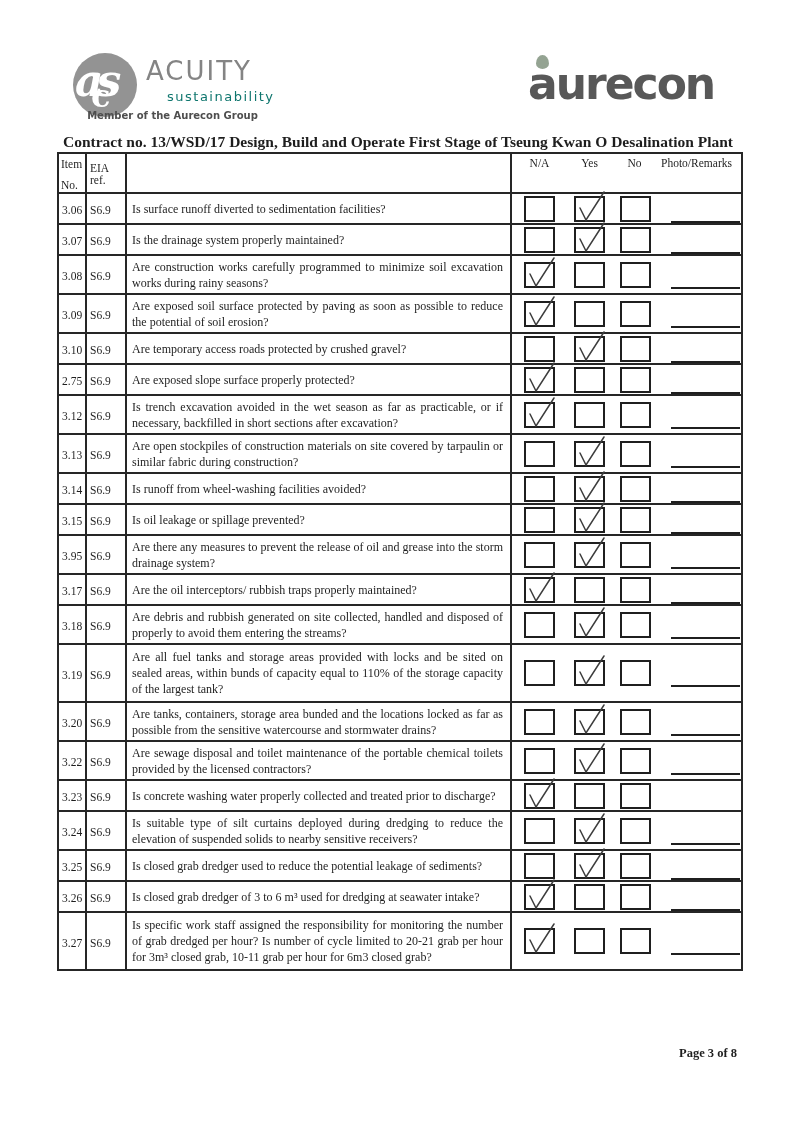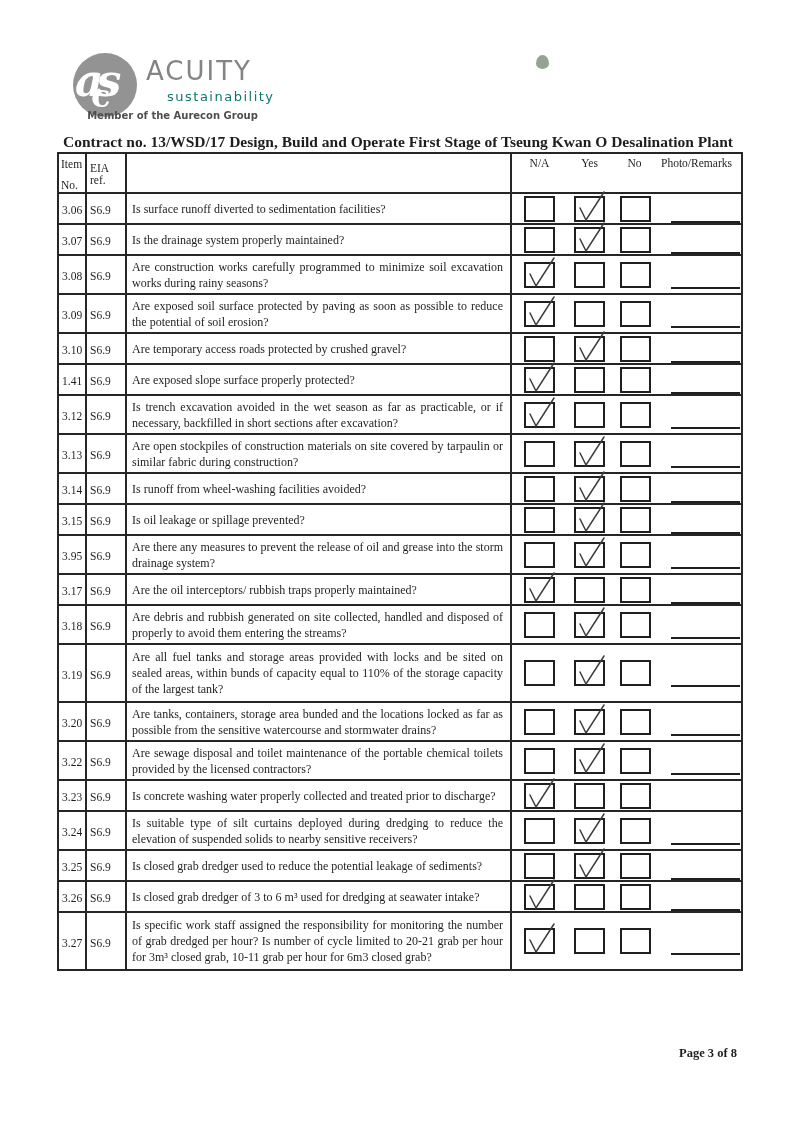--- a/index.html
+++ b/index.html
@@ -97,20 +97,21 @@
       <span class="ac-mono-top">as</span>
       <span class="ac-mono-bottom">c</span>
     </div>
     <div class="ac-name">ACUITY</div>
     <div class="ac-sub">sustainability</div>
     <div class="ac-member">Member of the Aurecon Group</div>
   </div>
 
   <div id="aurecon">
     <span class="au-dot"></span>
+    <span class="au-name">aurecon</span>
   </div>
 
   <div id="title">Contract no.  13/WSD/17 Design, Build and Operate First Stage of Tseung Kwan O Desalination Plant</div>
 
   <table id="tbl">
     <colgroup>
         <col class="c1">
         <col class="c2">
         <col class="c3">
         <col class="c4">
@@ -209,21 +210,21 @@
                 <svg class="tick" viewBox="0 0 30 35">
                   <polyline points="4,19 10,31 28,3" fill="none" stroke="#3d3d3d" stroke-width="1.5" stroke-linecap="round"></polyline>
                 </svg>
               </span>
         <span class="cb cb3"></span>
         <span class="remark-line"></span>
       </div>
     </td>
   </tr>
         <tr>
-    <td class="c-item">1.41</td>
+    <td class="c-item">2.75</td>
     <td class="c-eia">S6.9</td>
     <td class="c-q h22">Are exposed slope surface properly protected?</td>
     <td class="c-ans">
       <div class="boxes">
         <span class="cb cb1 checked">
                 <svg class="tick" viewBox="0 0 30 35">
                   <polyline points="4,19 10,31 28,3" fill="none" stroke="#3d3d3d" stroke-width="1.5" stroke-linecap="round"></polyline>
                 </svg>
               </span>
         <span class="cb cb2"></span>

